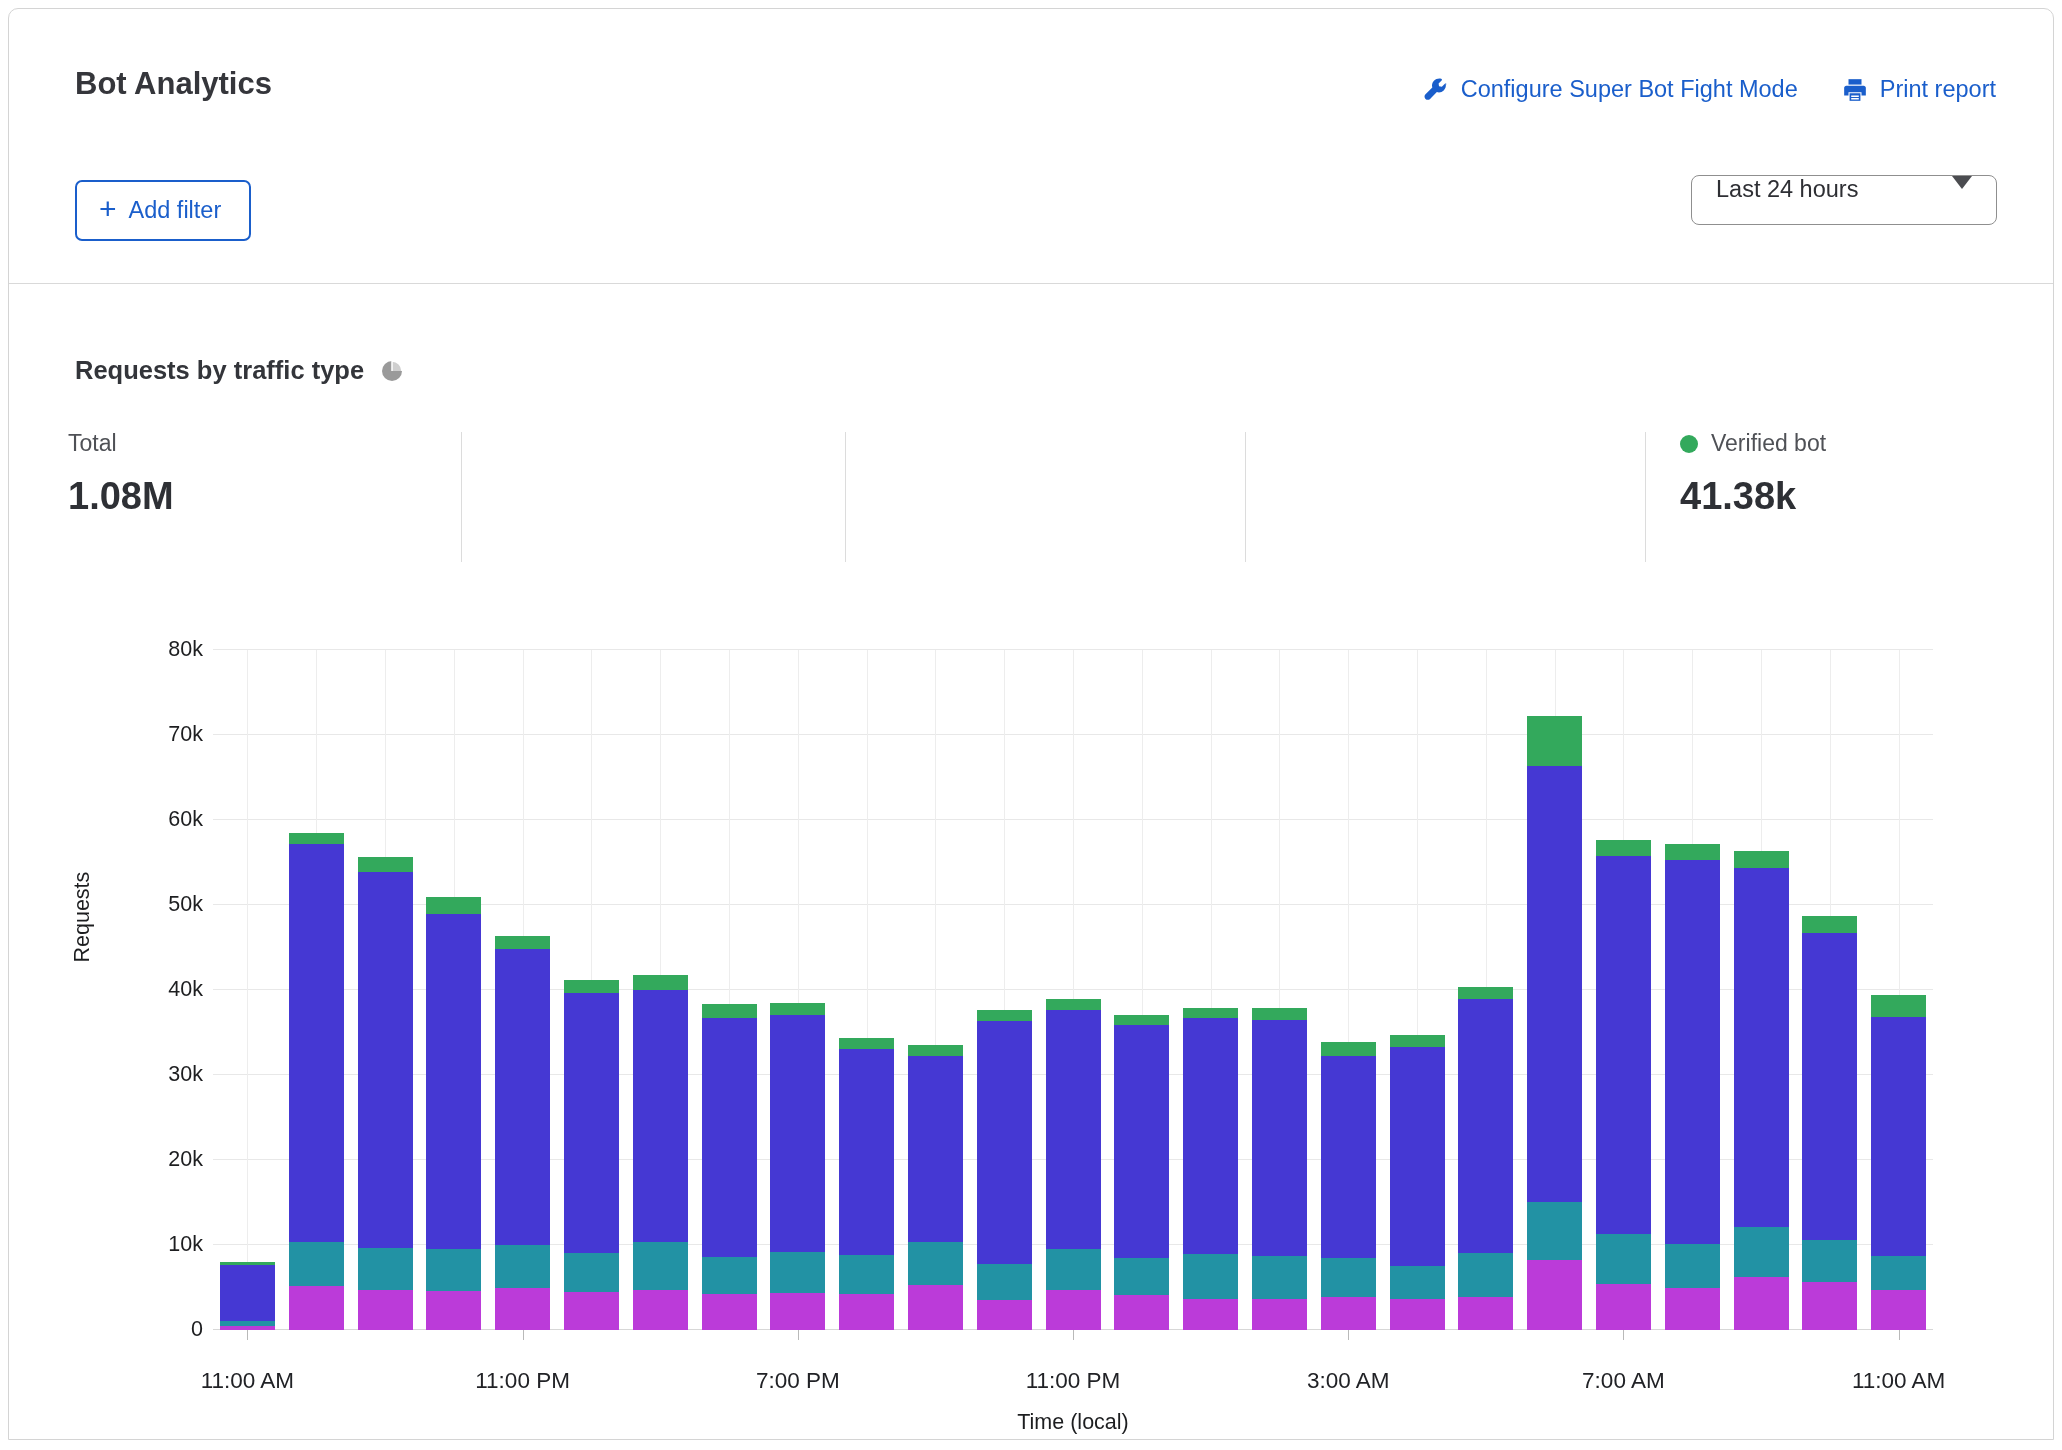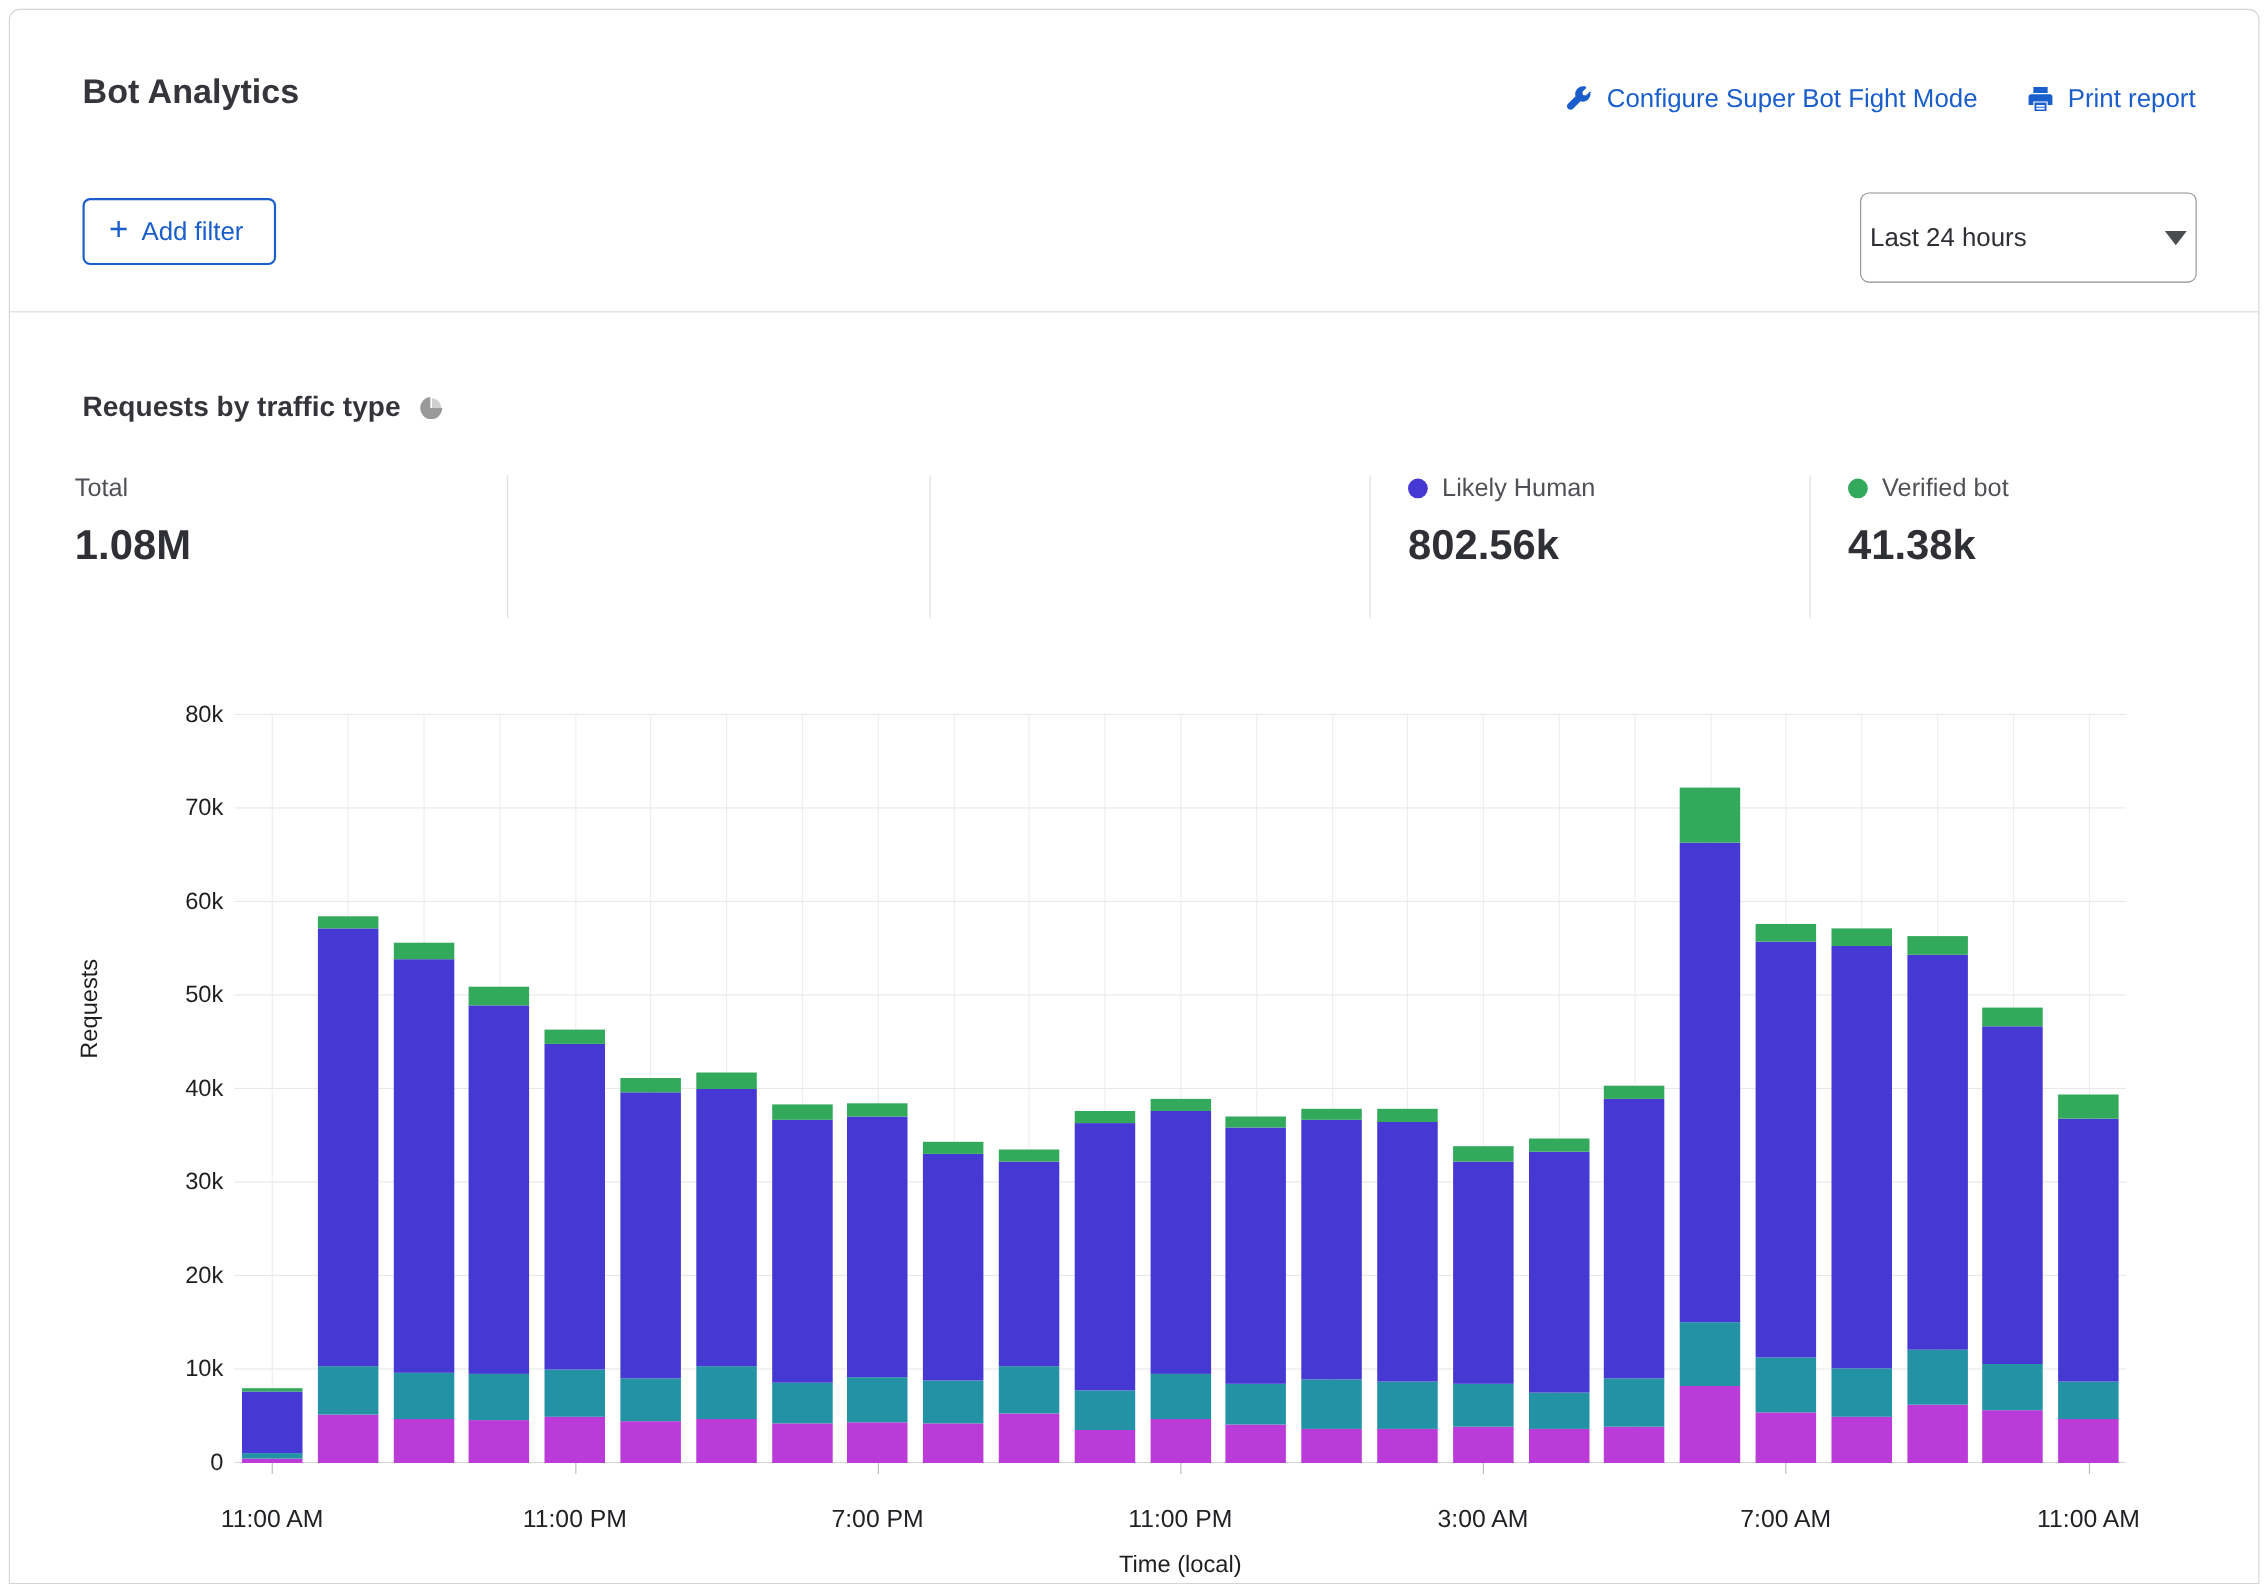--- a/index.html
+++ b/index.html
@@ -14,23 +14,23 @@
 
   .header-links { right: 66px; top: 76px; display: flex; gap: 44px; align-items: center; }
   .hlink { display: flex; align-items: center; gap: 12px; color: #1a5ecb;
     font-size: 23.5px; cursor: pointer; text-decoration: none; }
 
   .add-filter { left: 75px; top: 180px; height: 61px; padding: 0 28px 0 22px;
     border: 2px solid #1a5ecb; border-radius: 7px; background: #fff; color: #1a5ecb;
     font-size: 23.5px; display: flex; align-items: center; gap: 12px; cursor: pointer; }
   .add-filter .plus { font-size: 30px; font-weight: 400; line-height: 1; margin-top: -3px; }
 
-  .dropdown { right: 65px; top: 175px; width: 306px; height: 82px;
+  .dropdown { right: 65px; top: 175px; width: 306px; height: 50px;
     border: 1px solid #8f8f8f; border-radius: 8px; background: #fff;
-    display: flex; align-items: center; padding: 0 8px; cursor: pointer; }
+    display: flex; padding: 0 24px; cursor: pointer; }
   .dropdown-value { font-size: 23.5px; color: #2e2f34; flex: 1; }
   .caret { width: 0; height: 0; border-left: 10px solid transparent;
     border-right: 10px solid transparent; border-top: 13px solid #4b4c50; }
 
   .divider-h { left: 9px; top: 283px; width: 2044px; height: 1px; background: #d9d9d9; }
 
   .section-title-row { left: 75px; top: 356px; display: flex; align-items: center; gap: 16px; }
   .section-title { font-size: 25.5px; font-weight: 700; color: #33353a; }
 
   .stats-row { left: 0; top: 430px; width: 2062px; height: 135px; }
@@ -115,27 +115,20 @@
 <div class="abs stats-row">
   <div class="stat-col" style="left:68px">
     <div class="stat-label-row">
       <span class="stat-label">Total</span>
     </div>
     <div class="stat-value">1.08M</div>
   </div>
   <div class="stat-divider" style="left:461px"></div>
   <div class="stat-divider" style="left:845px"></div>
   <div class="stat-divider" style="left:1245px"></div>
-  <div class="stat-col" style="left:1280px">
-    <div class="stat-label-row">
-      <span class="stat-dot" style="background: rgb(69, 56, 211);"></span>
-      <span class="stat-label">Likely Human</span>
-    </div>
-    <div class="stat-value">802.56k</div>
-  </div>
   <div class="stat-divider" style="left:1645px"></div>
   <div class="stat-col" style="left:1680px">
     <div class="stat-label-row">
       <span class="stat-dot" style="background: rgb(51, 169, 92);"></span>
       <span class="stat-label">Verified bot</span>
     </div>
     <div class="stat-value">41.38k</div>
   </div>
 </div>
 

